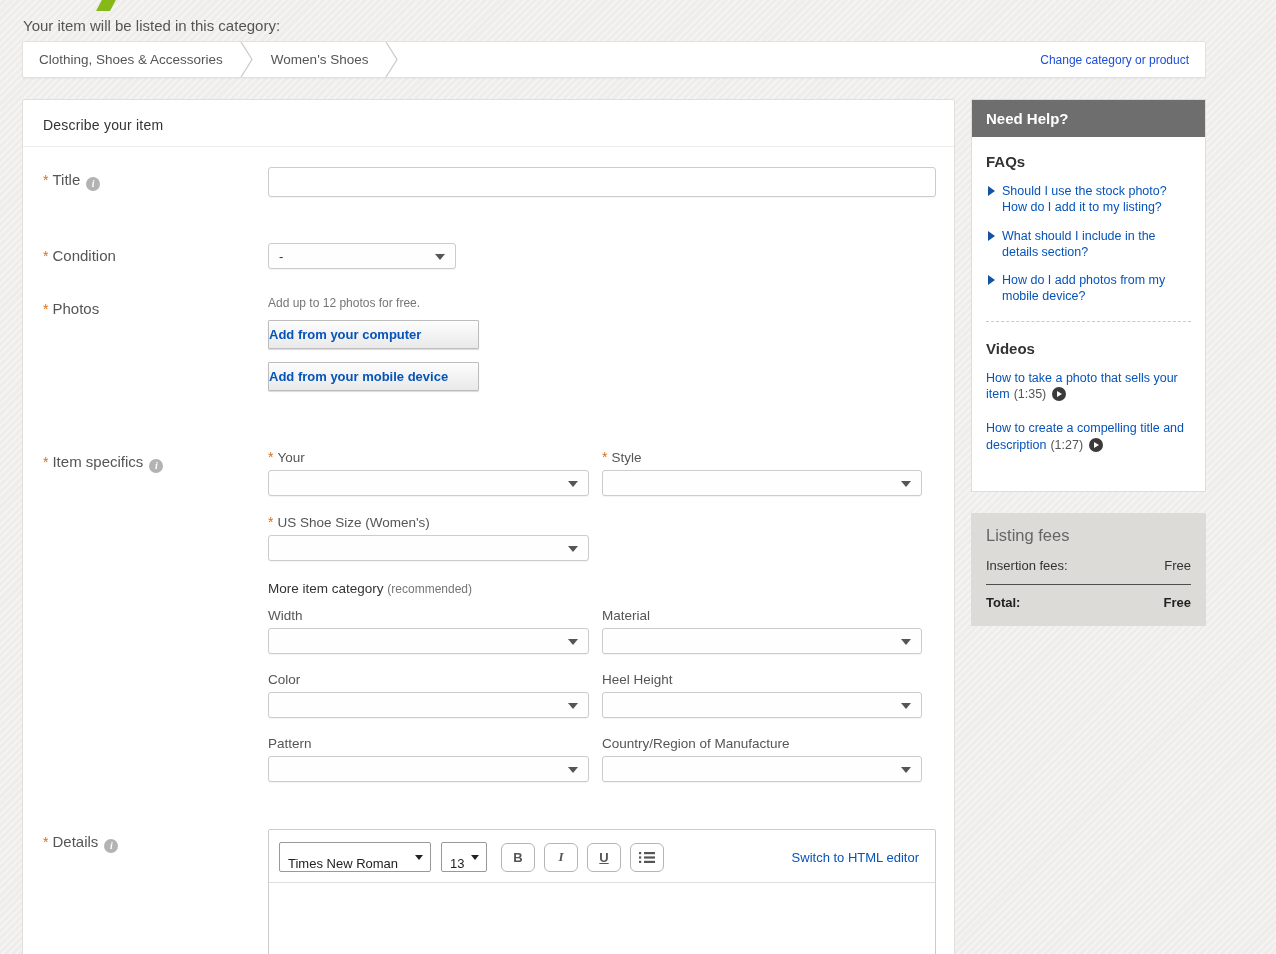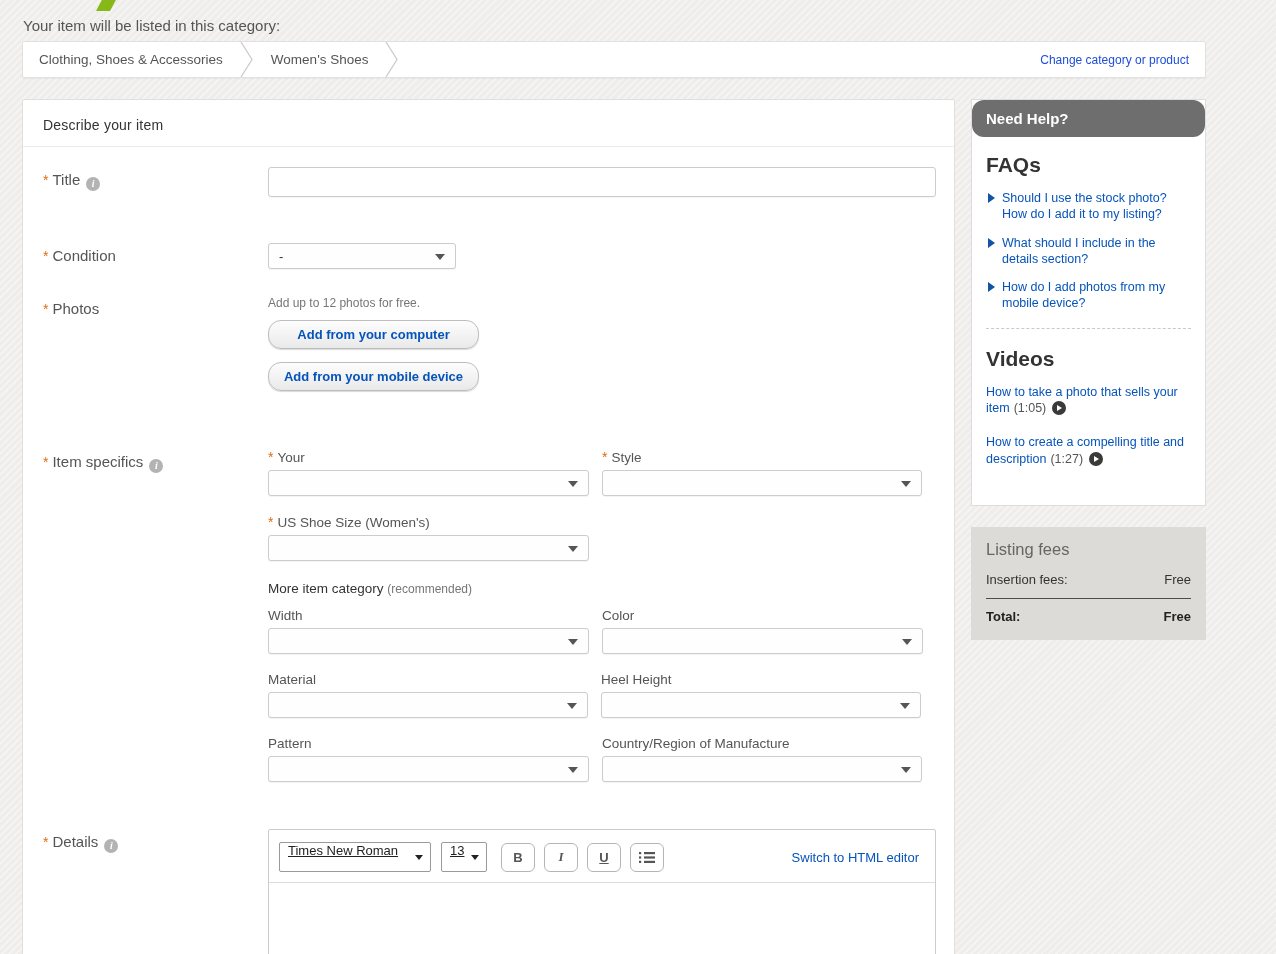--- a/index.html
+++ b/index.html
@@ -48,55 +48,55 @@
 
   .dd { position:relative; height:26px; background:#fefefe; border:1px solid #ccc; border-radius:3px;
     box-shadow:0 1px 1px rgba(0,0,0,.05); display:flex; align-items:center;
     padding:0 28px 0 10px; font-size:13px; color:#333; cursor:pointer; }
   .dd .caret { position:absolute; right:10px; top:50%; margin-top:-2px; width:0; height:0;
     border-left:5px solid transparent; border-right:5px solid transparent; border-top:6px solid #555; }
   .dd-condition { width:188px; }
 
   .hint { font-size:12px; color:#767676; margin-bottom:10px; }
   .photo-btn { display:block; width:211px; height:29px; margin-bottom:13px;
-    background:linear-gradient(#fdfdfd,#e9e9e9); border:1px solid #bdbdbd; border-radius:13px;
+    background:linear-gradient(#fdfdfd,#e9e9e9); border:1px solid #bdbdbd; border-radius:1px;
     box-shadow:0 1px 1px rgba(0,0,0,.15); color:#0654ba; font-weight:bold; font-size:13px;
-    text-align:center; line-height:27px; cursor:pointer; }
+    line-height:27px; cursor:pointer; }
 
   .spec-grid { display:flex; flex-wrap:wrap; column-gap:13px; }
   .spec-cell { width:321px; margin-bottom:18px; }
   .spec-cell.right { width:320px; }
   .spec-label { font-size:13.5px; color:#555; margin-bottom:5px; }
   .more-head { width:100%; font-size:13.5px; color:#333; margin:2px 0 12px 0; }
   .more-note { font-size:12px; color:#767676; }
 
   
   .editor { width:668px; border:1px solid #ccc; border-radius:2px; background:#fff; height:280px; }
   .editor-toolbar { display:flex; align-items:center; padding:12px 12px 10px 10px; border-bottom:1px solid #ddd; }
   .ed-select { position:relative; height:30px; border:1px solid #999; border-radius:2px; background:#fff;
-    display:flex; align-items:flex-start; font-size:13px; color:#222; padding:0 22px 0 8px; cursor:pointer;text-decoration:underline; }
+    display:flex; align-items:flex-end; font-size:13px; color:#222; padding:0 22px 0 8px; cursor:pointer; }
   .ed-select .caret { position:absolute; right:7px; top:50%; margin-top:-2px; width:0; height:0;
     border-left:4px solid transparent; border-right:4px solid transparent; border-top:5px solid #222; }
   .ed-font { width:152px; margin-right:10px; }
   .ed-size { width:46px; margin-right:14px; }
   .ed-btn { width:34px; height:29px; border:1px solid #b5b5b5; border-radius:6px; background:#fff;
     color:#555; font-size:13px; font-weight:bold; display:flex; align-items:center; justify-content:center;
     margin-right:9px; cursor:pointer; }
   .ed-btn.italic { font-style:italic; font-family:"Liberation Serif",serif; }
   .ed-btn.under { text-decoration:underline; }
   .ed-spacer { flex:1; }
   .ed-link { font-size:13px; color:#0654ba; padding-right:4px; cursor:pointer; }
   .editor-content { height:200px; padding:10px; font-size:13px; color:#333; outline:none; }
 
   
   .sidebar { width:235px; margin-left:16px; }
   .help-panel { background:#fff; border:1px solid #ddd; }
-  .help-header { background:#6e6e6e; color:#fff; font-size:15px; font-weight:bold; padding:10px 14px;border-radius:12px; }
+  .help-header { background:#6e6e6e; color:#fff; font-size:15px; font-weight:bold; padding:10px 14px; }
   .help-body { padding:16px 14px 20px 14px; }
-  .help-title { font-size:21px; font-weight:bold; color:#333; margin-bottom:13px; }
+  .help-title { font-size:15px; font-weight:bold; color:#333; margin-bottom:13px; }
   .faq-item { display:flex; margin-bottom:12px; cursor:pointer; }
   .faq-arrow { width:0; height:0; border-top:5px solid transparent; border-bottom:5px solid transparent;
     border-left:7px solid #1253a4; margin:3px 7px 0 2px; flex:none; }
   .faq-text { font-size:12.5px; line-height:1.3; color:#0654ba; }
   .dashed-sep { border-top:1px dashed #c9c9c9; margin:16px 0 18px 0; }
   .video-item { font-size:12.5px; line-height:1.35; margin-bottom:17px; cursor:pointer; }
   .video-text { color:#0654ba; }
   .video-dur { color:#555; margin-left:4px; }
   .play-icon { display:inline-block; width:14px; height:14px; background:#3a3a3a; border-radius:50%;
     position:relative; vertical-align:-3px; margin-left:6px; }
@@ -212,30 +212,30 @@
             </div>
 
             <div class="spec-cell">
               <div class="spec-label">Width</div>
               <div class="dd">
                 <span></span>
                 <span class="caret"></span>
               </div>
             </div>
 
-            <div class="spec-cell">
-              <div class="spec-label">Color</div>
-              <div class="dd">
-                <span></span>
-                <span class="caret"></span>
-              </div>
-            </div>
-
             <div class="spec-cell right">
               <div class="spec-label">Material</div>
+              <div class="dd">
+                <span></span>
+                <span class="caret"></span>
+              </div>
+            </div>
+
+            <div class="spec-cell">
+              <div class="spec-label">Color</div>
               <div class="dd">
                 <span></span>
                 <span class="caret"></span>
               </div>
             </div>
 
             <div class="spec-cell right">
               <div class="spec-label">Heel Height</div>
               <div class="dd">
                 <span></span>
@@ -320,21 +320,21 @@
         <div class="faq-item">
           <span class="faq-arrow"></span>
           <span class="faq-text">How do I add photos from my mobile device?</span>
         </div>
 
         <div class="dashed-sep"></div>
 
         <div class="help-title">Videos</div>
 
         <div class="video-item">
-          <span class="video-text">How to take a photo that sells your item</span><span class="video-dur">(1:05)</span><span class="play-icon"></span>
+          <span class="video-text">How to take a photo that sells your item</span><span class="video-dur">(1:35)</span><span class="play-icon"></span>
         </div>
         <div class="video-item">
           <span class="video-text">How to create a compelling title and description</span><span class="video-dur">(1:27)</span><span class="play-icon"></span>
         </div>
       </div>
     </div>
 
     <div class="fees-panel">
       <div class="fees-title">Listing fees</div>
       <div class="fees-row">

